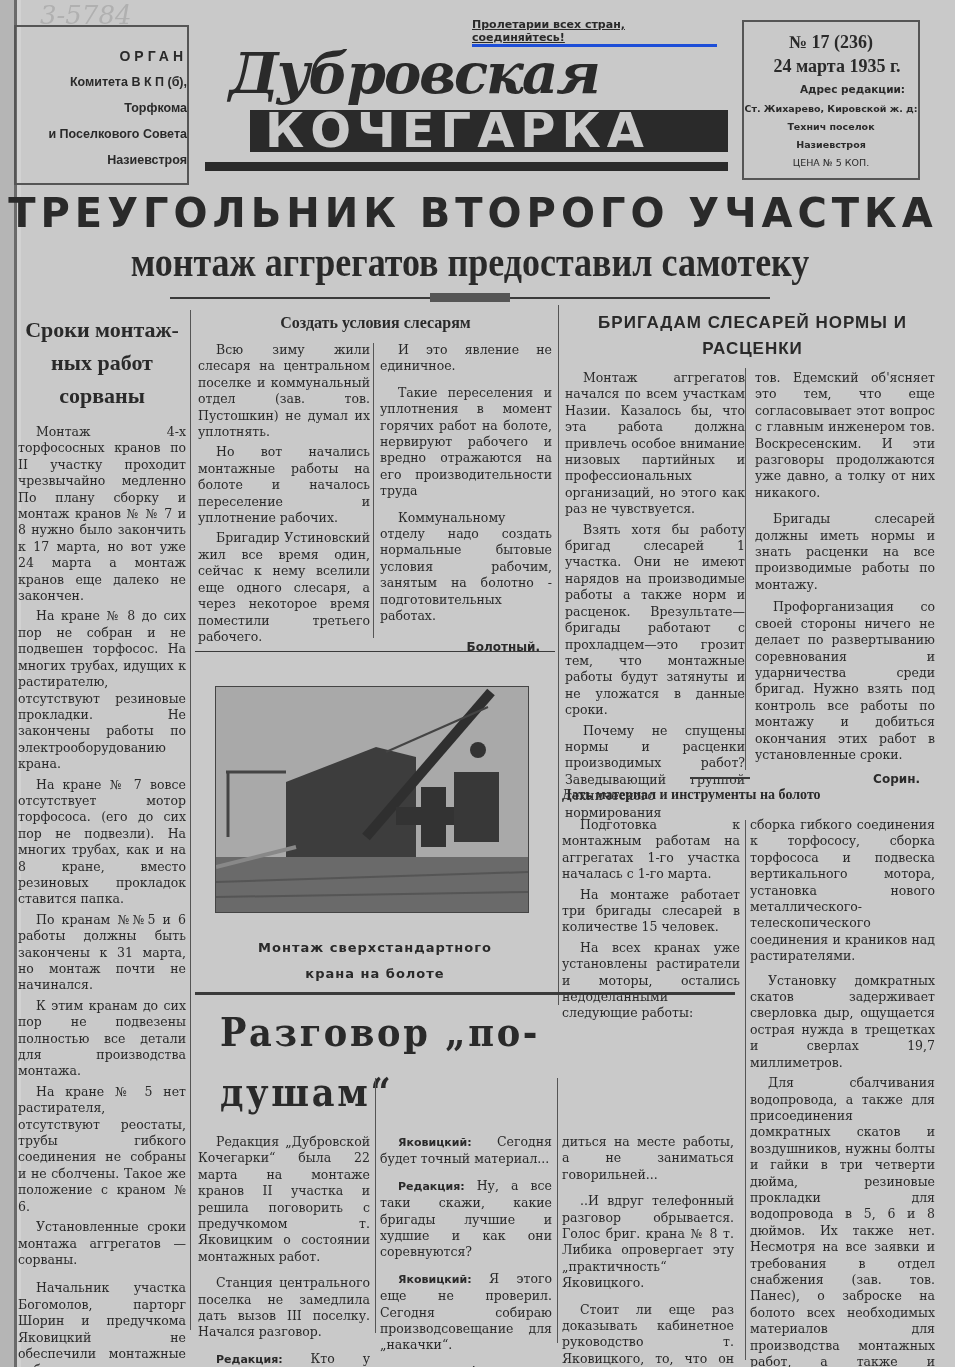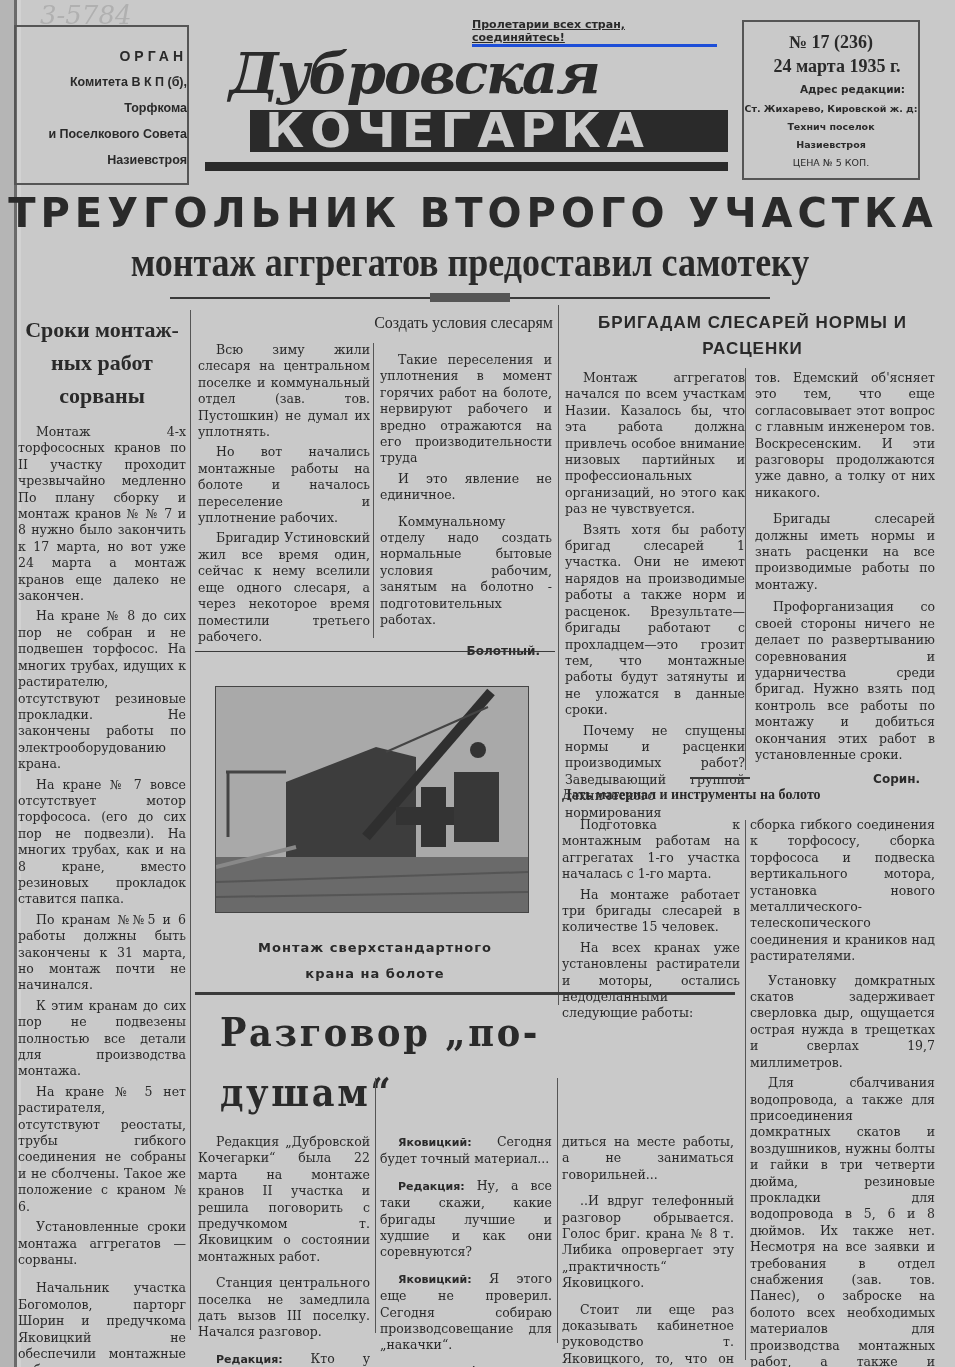--- a/index.html
+++ b/index.html
@@ -74,30 +74,30 @@
     <p>К этим кранам до сих пор не подвезены полностью все детали для производства монтажа.</p>
     <p>На кране № 5 нет растирателя, отсутствуют реостаты, трубы гибкого соединения не собраны и не сболчены. Такое же положение с краном № 6.</p>
     <p>Установленные сроки монтажа аггрегатов — сорваны.</p>
     <p style="margin-top:12px">Начальник участка Богомолов, парторг Шорин и предучкома Яковицкий не обеспечили монтажные работы своим вниманием и пустили работу на самотек. Не установлено конкретного руководства работами, не обеспечены бригады материалами, нет нарядов, отсутствуют нормы и расценки—все это явилось результатом срыва монтажных работ в установленные строительством сроки.</p>
 
   </div>
 </div>
 <div class="vr" style="left:190px;top:310px;height:1020px;"></div>
 
 <div class="abs" style="left:198px;top:312px;width:355px;">
-  <div style="text-align:right;font-family:'Liberation Serif',serif;font-weight:normal;font-size:16px;line-height:22px;margin-bottom:8px;">Создать условия слесарям</div>
+  <div style="text-align:center;font-family:'Liberation Serif',serif;font-weight:bold;font-size:16px;line-height:22px;margin-bottom:8px;">Создать условия слесарям</div>
   <div style="display:flex;gap:10px;">
     <div class="textsm" style="width:172px;">
       <p>Всю зиму жили слесаря на центральном поселке и коммунальный отдел (зав. тов. Пустошкин) не думал их уплотнять.</p>
       <p>Но вот начались монтажные работы на болоте и началось переселение и уплотнение рабочих.</p>
       <p>Бригадир Устиновский жил все время один, сейчас к нему вселили еще одного слесаря, а через некоторое время поместили третьего рабочего.</p>
     </div>
     <div class="textsm" style="width:172px;">
+      <p>И это явление не единичное.</p>
       <p style="margin-top:10px">Такие переселения и уплотнения в момент горячих работ на болоте, нервируют рабочего и вредно отражаются на его производительности труда</p>
-      <p>И это явление не единичное.</p>
       <p style="margin-top:10px">Коммунальному отделу надо создать нормальные бытовые условия рабочим, занятым на болотно - подготовительных работах.</p>
       <div class="sig" style="margin-top:14px;margin-right:12px;">Болотный.</div>
     </div>
   </div>
 </div>
 <div class="vr" style="left:373px;top:343px;height:295px;"></div>
 <div class="vr" style="left:558px;top:305px;height:700px;"></div>
 <div class="hr" style="left:195px;top:651px;width:360px;height:1px;"></div>
 
 <div class="abs photo" style="left:215px;top:686px;width:312px;height:225px;">

